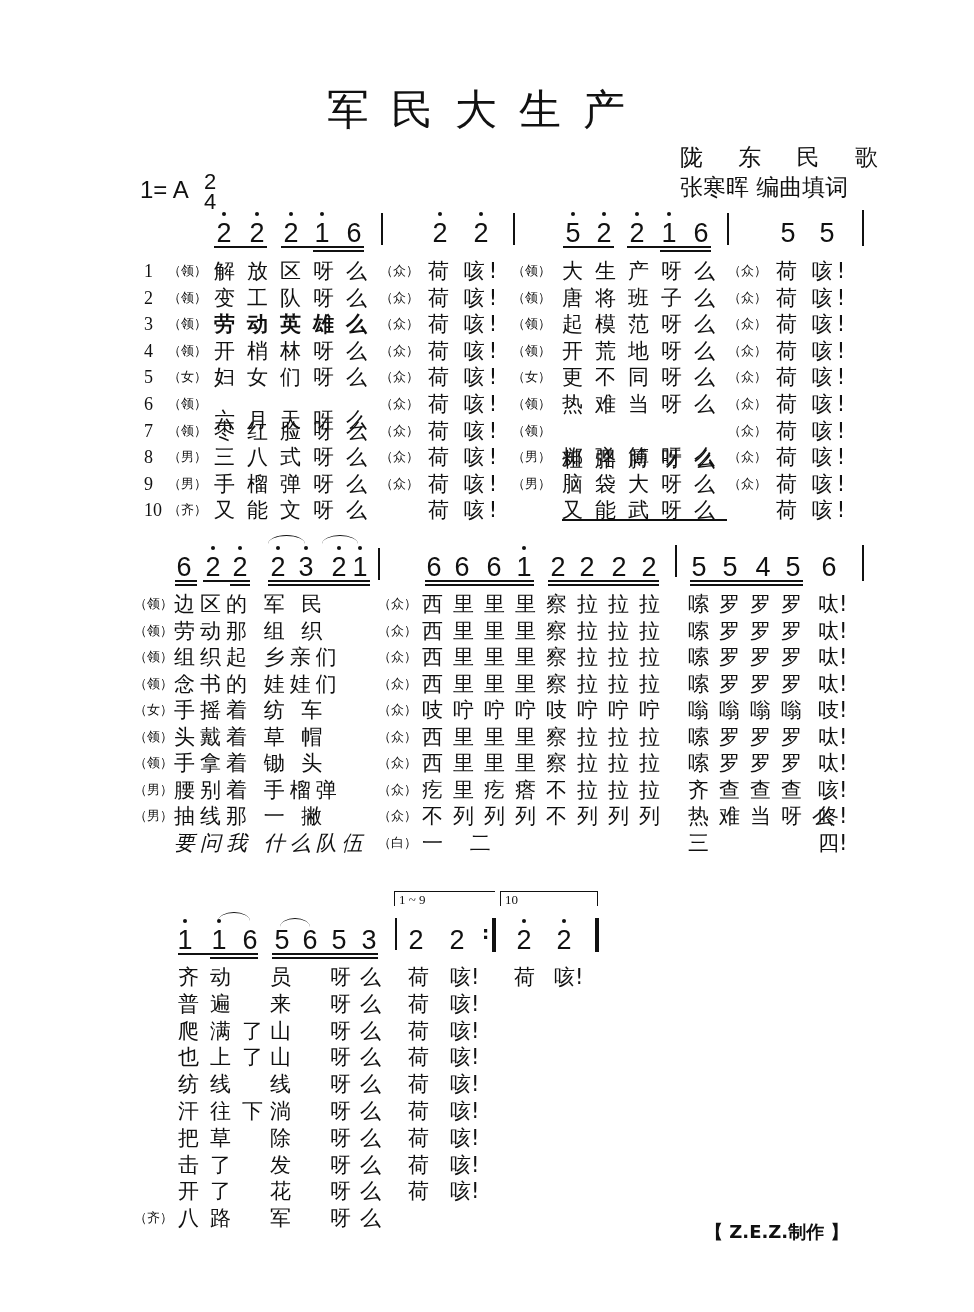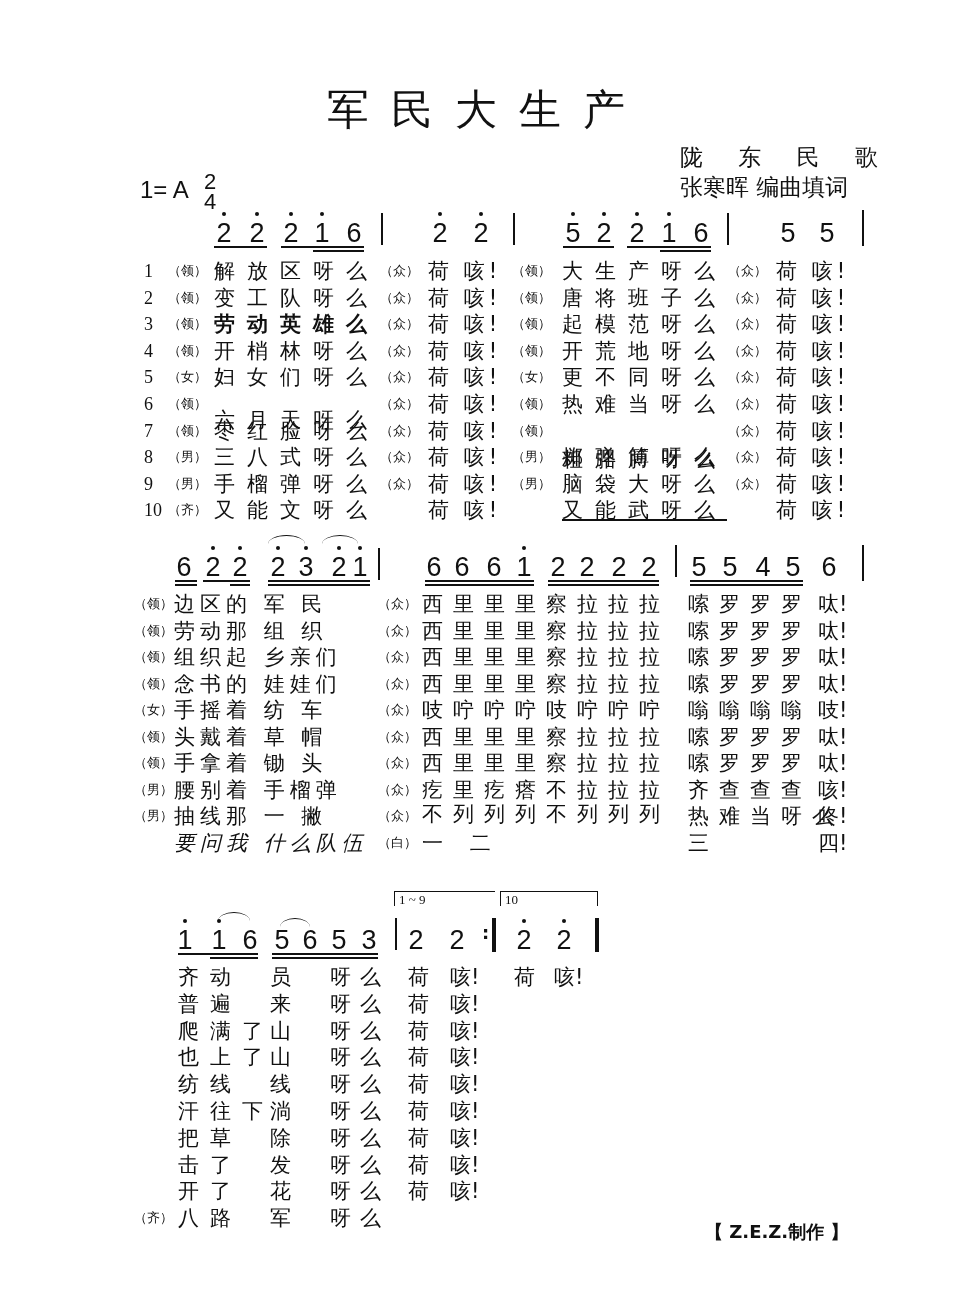--- a/index.html
+++ b/index.html
@@ -274,21 +274,21 @@
       <div class="lyr " style="left: 174px; top: 776.5px; letter-spacing: 5px;">腰别着 手榴弹</div>
       <div class="lyr role" style="left: 378px; top: 776.5px;">（众）</div>
       <div class="lyr " style="left: 422px; top: 776.5px; letter-spacing: 10px;">疙里疙瘩不拉拉拉</div>
       <div class="lyr " style="left: 688px; top: 776.5px; letter-spacing: 10px;">齐查查查</div>
       <div class="lyr " style="left: 818px; top: 776.5px;">咳!</div>
     </div>
     <div>
       <div class="lyr role" style="left: 134px; top: 803px;">（男）</div>
       <div class="lyr " style="left: 174px; top: 803px; letter-spacing: 5px;">抽线那 一  撇</div>
       <div class="lyr role" style="left: 378px; top: 803px;">（众）</div>
-      <div class="lyr " style="left: 422px; top: 803px; letter-spacing: 10px; font-family: Liberation Mono, monospace;">不列列列不列列列</div>
+      <div class="lyr " style="left: 422px; top: 803px; letter-spacing: 10px;">不列列列不列列列</div>
       <div class="lyr " style="left: 688px; top: 803px; letter-spacing: 10px;">热难当呀么</div>
       <div class="lyr " style="left: 818px; top: 803px;">咚!</div>
     </div>
     <div>
       <div class="lyr role" style="left: 134px; top: 829.5px;"></div>
       <div class="lyr " style="left: 174px; top: 829.5px; letter-spacing: 5px; font-style: italic;">要问我 什么队伍</div>
       <div class="lyr role" style="left: 378px; top: 829.5px;">（白）</div>
       <div class="lyr " style="left: 422px; top: 829.5px; letter-spacing: 10px;">一      二</div>
       <div class="lyr " style="left: 688px; top: 829.5px; letter-spacing: 10px;">三</div>
       <div class="lyr " style="left: 818px; top: 829.5px;">四!</div>

